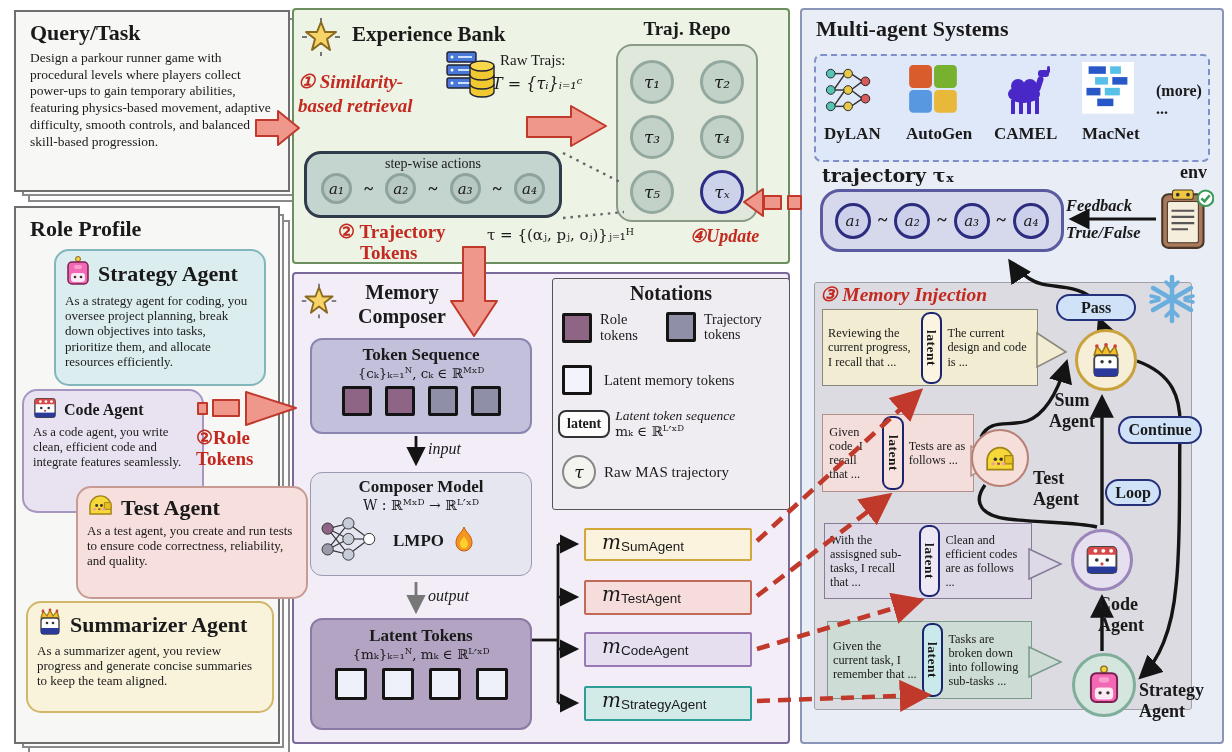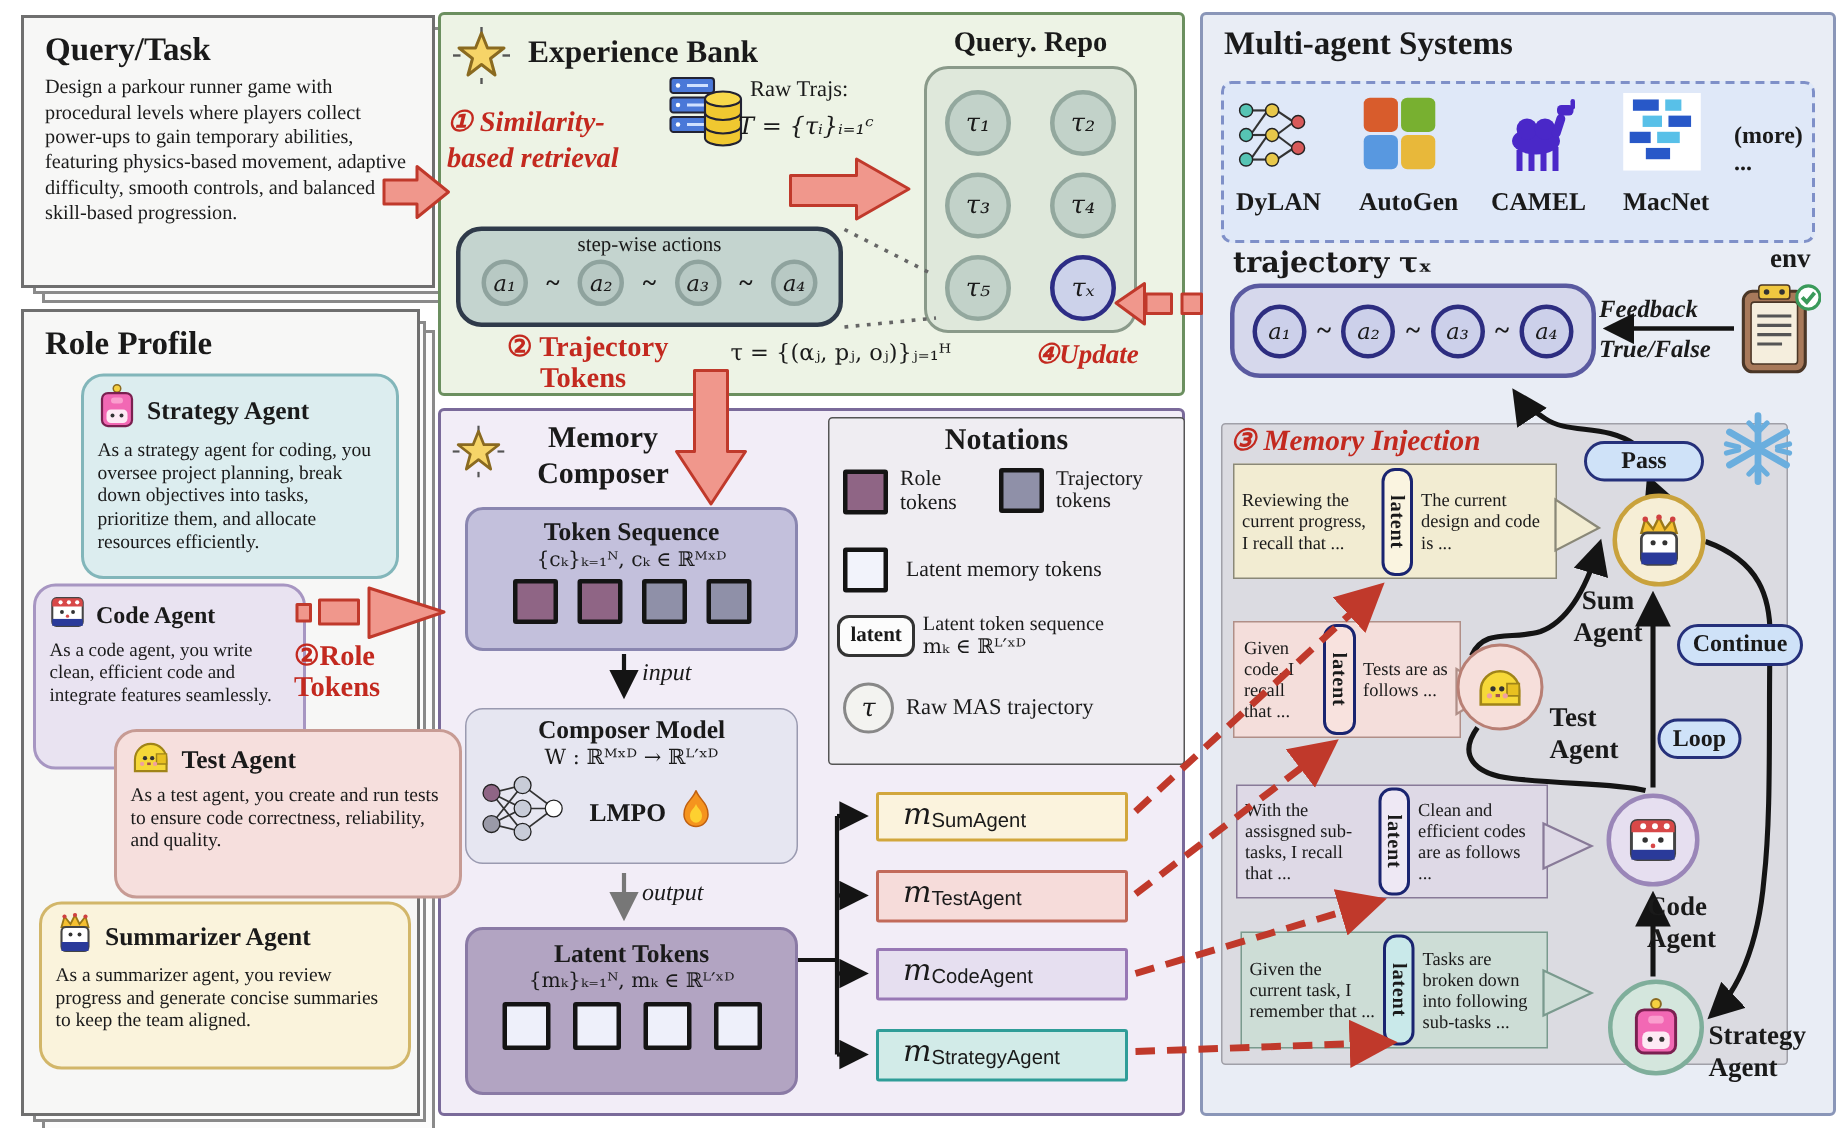--- a/index.html
+++ b/index.html
@@ -11,21 +11,21 @@
   .panel{position:absolute;box-sizing:border-box;}
   
   .stack{background:#f7f7f6;border:2px solid #6f6f6f;}
   .stack::before{content:"";position:absolute;top:12px;left:12px;right:-12px;bottom:-12px;
                  background:#fcfcfc;border:2px solid #8a8a8a;z-index:-2;}
   .stack::after{content:"";position:absolute;top:6px;left:6px;right:-6px;bottom:-6px;
                 background:#fcfcfc;border:2px solid #8a8a8a;z-index:-1;}
   .card-title{font-weight:bold;font-size:22px;padding:8px 14px 2px 14px;}
   .card-body{font-size:13.5px;line-height:1.24;padding:2px 14px;}
   .agent-card{position:absolute;box-sizing:border-box;border-radius:15px;border:2px solid;padding:5px 9px;}
-  .agent-head{display:flex;align-items:center;gap:7px;font-weight:bold;font-size:17px;}
+  .agent-head{display:flex;align-items:center;gap:7px;font-weight:bold;font-size:22px;}
   .agent-desc{font-size:13px;line-height:1.17;margin-top:1px;}
   .step-label{position:absolute;font-weight:bold;color:#c3291f;line-height:1.12;}
   .italic{font-style:italic;}
   .panel-title{font-weight:bold;}
   .formula{font-family:"DejaVu Serif","DejaVu Sans",serif;}
   .pill{position:absolute;background:#cfe2f8;border:2.5px solid #25307a;border-radius:14px;
         display:flex;align-items:center;justify-content:center;font-weight:bold;font-size:16px;box-sizing:border-box;}
   .circle-node{position:absolute;border-radius:50%;box-sizing:border-box;display:flex;align-items:center;justify-content:center;}
   .tau-circle{border-radius:50%;box-sizing:border-box;display:flex;align-items:center;justify-content:center;
               background:#c2d2c9;border:3px solid #93a89e;font-style:italic;font-size:17px;}
@@ -165,21 +165,21 @@
         <rect x="12" y="19" width="14" height="2" fill="#cfe0ff"></rect>
         <rect x="12" y="32" width="14" height="2" fill="#cfe0ff"></rect>
         <path d="M24,16 v26 a12,5 0 0 0 24,0 v-26" fill="#f0c830" stroke="#223" stroke-width="1.4"></path>
         <ellipse cx="36" cy="16" rx="12" ry="5" fill="#f8d84a" stroke="#223" stroke-width="1.4"></ellipse>
         <path d="M24,25 a12,5 0 0 0 24,0 M24,34 a12,5 0 0 0 24,0" fill="none" stroke="#223" stroke-width="1.4"></path>
       </svg>
   </div>
   <div class="abs z2" style="left:500px;top:52px;font-size:15px;">Raw Trajs:</div>
   <div class="abs z2 formula italic" style="left:492px;top:74px;font-size:16px;">T = {τᵢ}ᵢ₌₁ᶜ</div>
 
-  <div class="abs z2 panel-title" style="left:616px;top:18px;width:142px;text-align:center;font-size:19px;">Query. Repo</div>
+  <div class="abs z2 panel-title" style="left:616px;top:18px;width:142px;text-align:center;font-size:19px;">Traj. Repo</div>
   <div class="inner-box z2" style="left:616px;top:44px;width:142px;height:178px;background:#dfe8db;border:2px solid #8a9a8a;border-radius:16px;"></div>
   <div class="tau-circle z4" style="position:absolute;left:630px;top:60px;width:44px;height:44px;">
       <span class="formula">τ₁</span>
     </div>
   <div class="tau-circle z4" style="position:absolute;left:700px;top:60px;width:44px;height:44px;">
       <span class="formula">τ₂</span>
     </div>
   <div class="tau-circle z4" style="position:absolute;left:630px;top:115px;width:44px;height:44px;">
       <span class="formula">τ₃</span>
     </div>
@@ -304,21 +304,21 @@
     <span class="tok" style="background:#8f90a8;flex:none;"></span>
     <span style="font-size:14px;width:78px;line-height:1.1;">Trajectory tokens</span>
   </div>
   <div class="notation-row z4" style="left:562px;top:365px;gap:12px;">
     <span class="tok" style="background:#f2f3fb;flex:none;"></span>
     <span style="font-size:14.5px;">Latent memory tokens</span>
   </div>
   <div class="notation-row z4" style="left:558px;top:408px;gap:5px;">
     <span style="border:2px solid #333;border-radius:8px;background:#fcfcfc;font-weight:bold;font-size:14px;padding:4px 7px;flex:none;">latent</span>
     <span style="line-height:1.15;">
-      <span style="font-size:13.5px;display:block;">Latent token sequence</span>
+      <span style="font-size:13.5px;display:block;font-style:italic;">Latent token sequence</span>
       <span class="formula" style="font-size:13.5px;display:block;">mₖ ∈ ℝᴸ′ˣᴰ</span>
     </span>
   </div>
   <div class="notation-row z4" style="left:562px;top:455px;">
     <span class="tau-circle" style="width:34px;height:34px;background:#f3f3f0;border:2.5px solid #888;flex:none;">
         <span class="formula">τ</span>
       </span>
     <span style="font-size:15px;">Raw MAS trajectory</span>
   </div>
 

